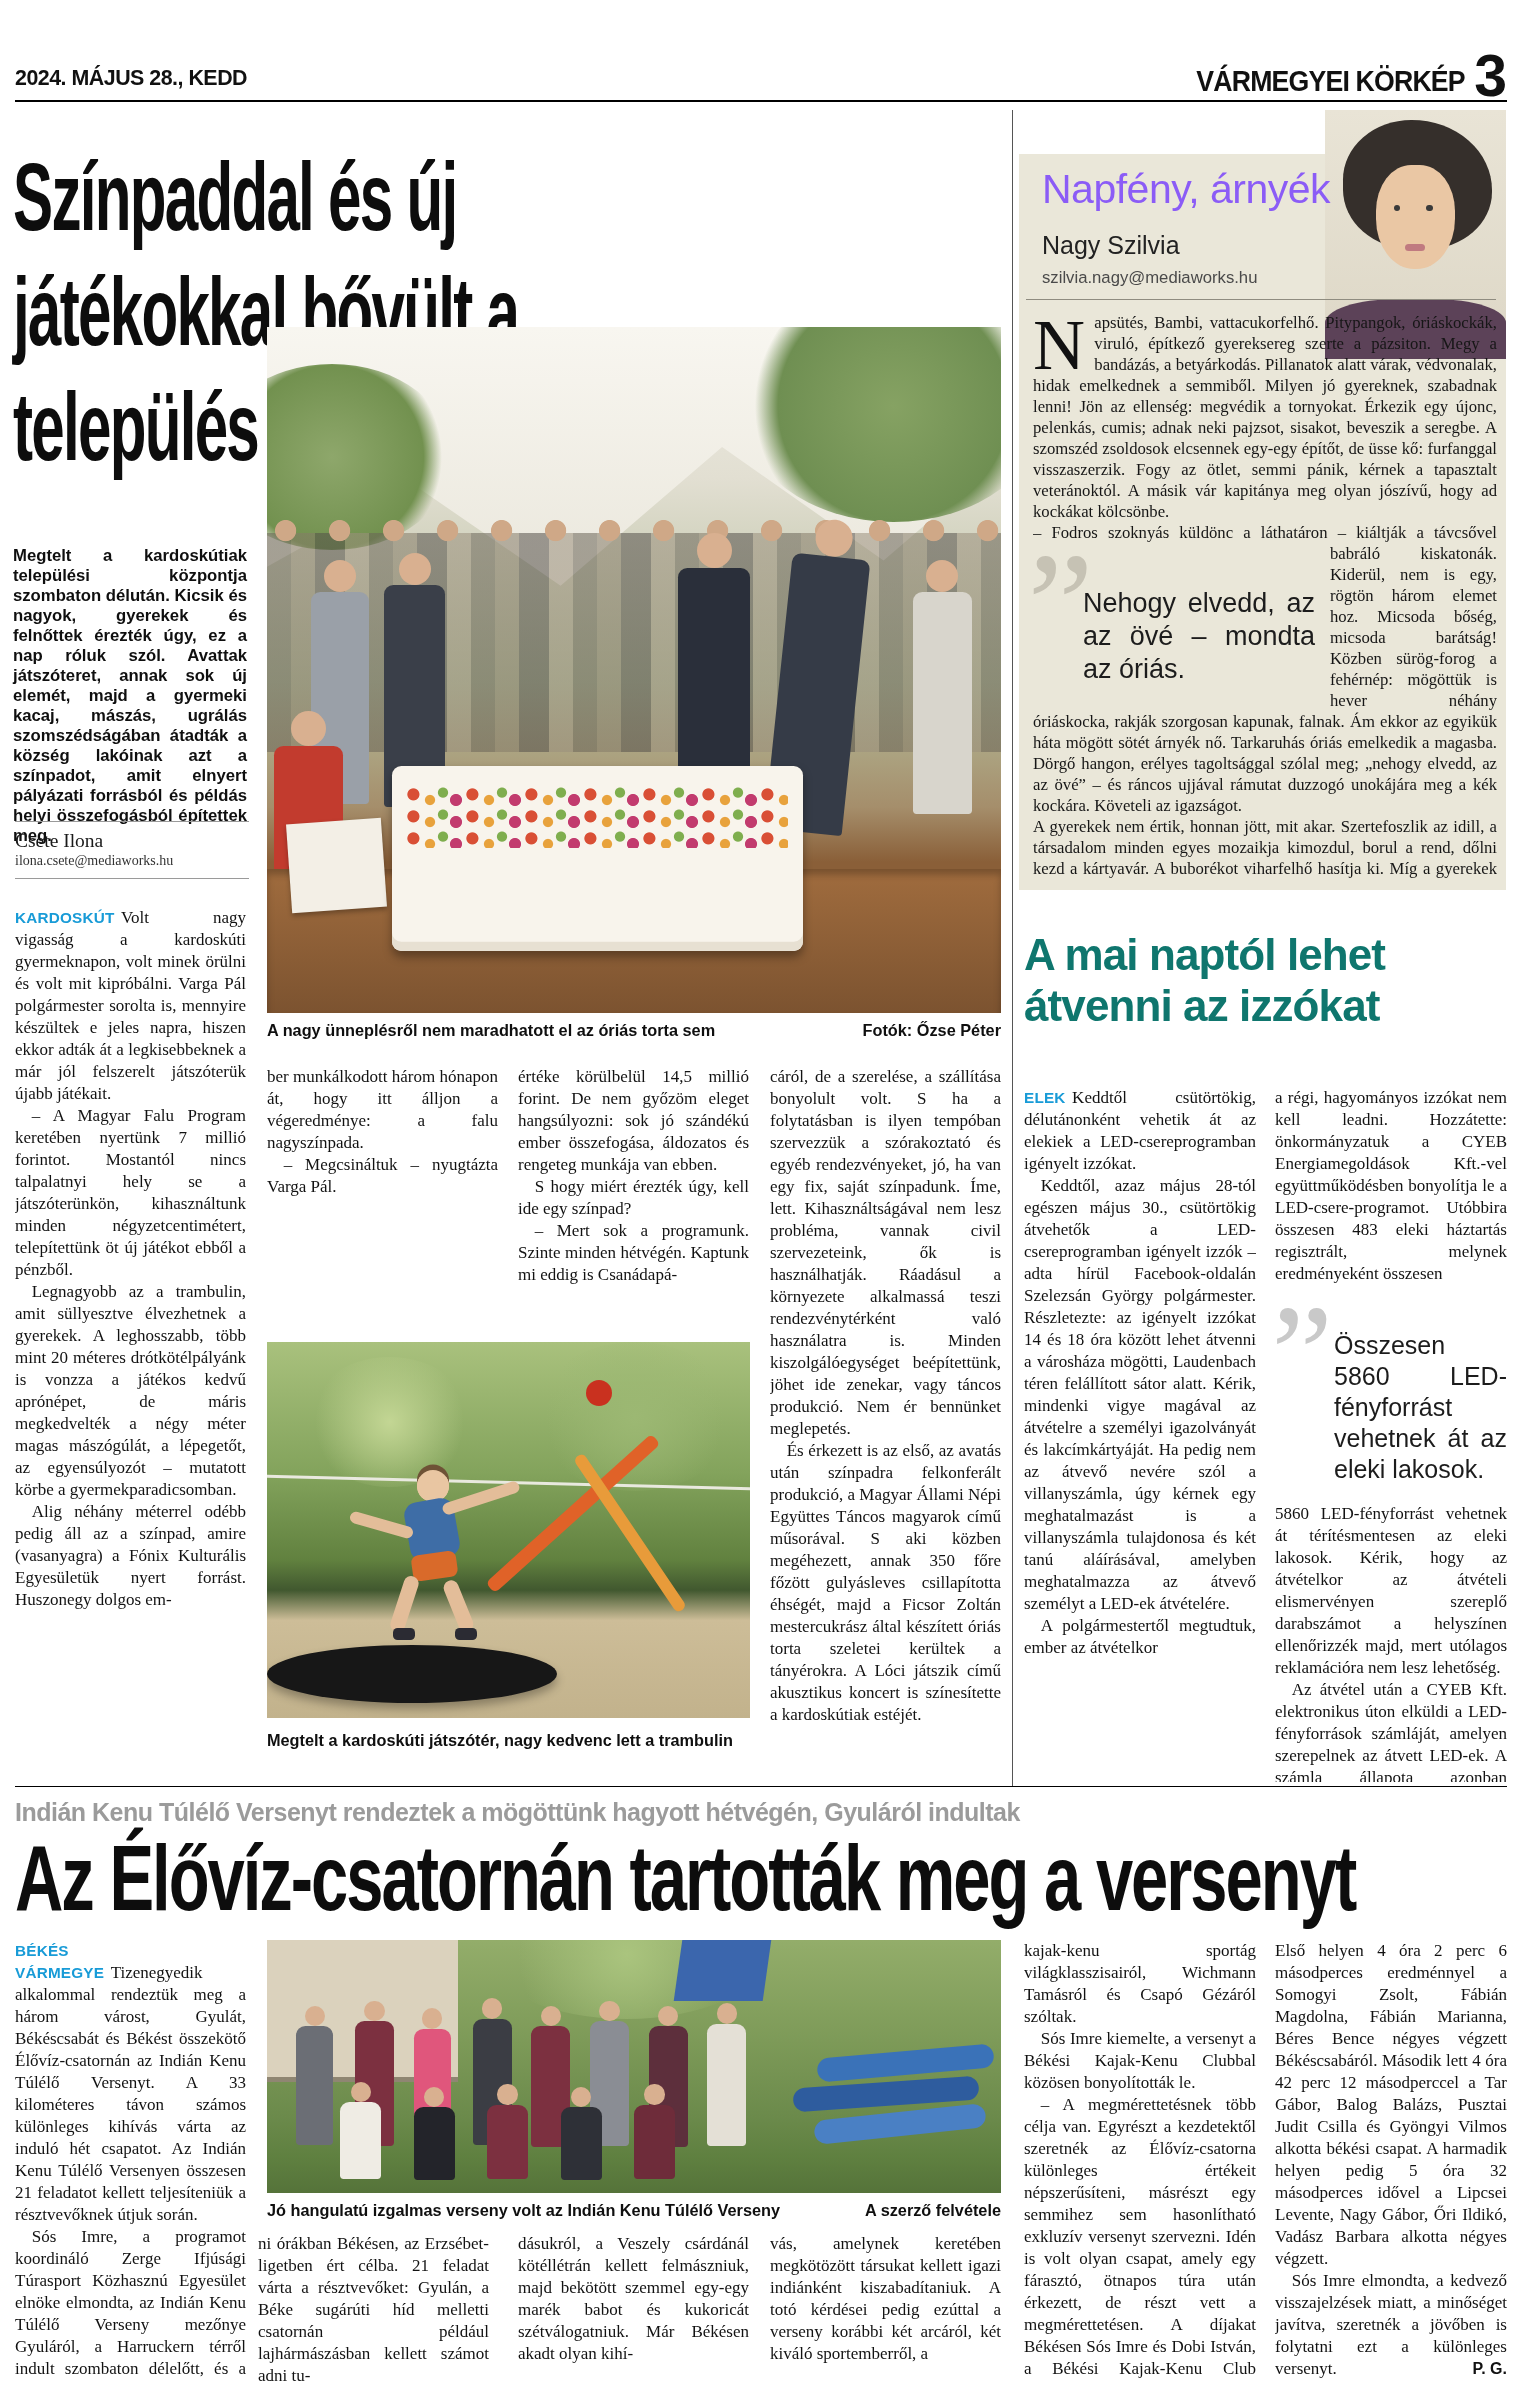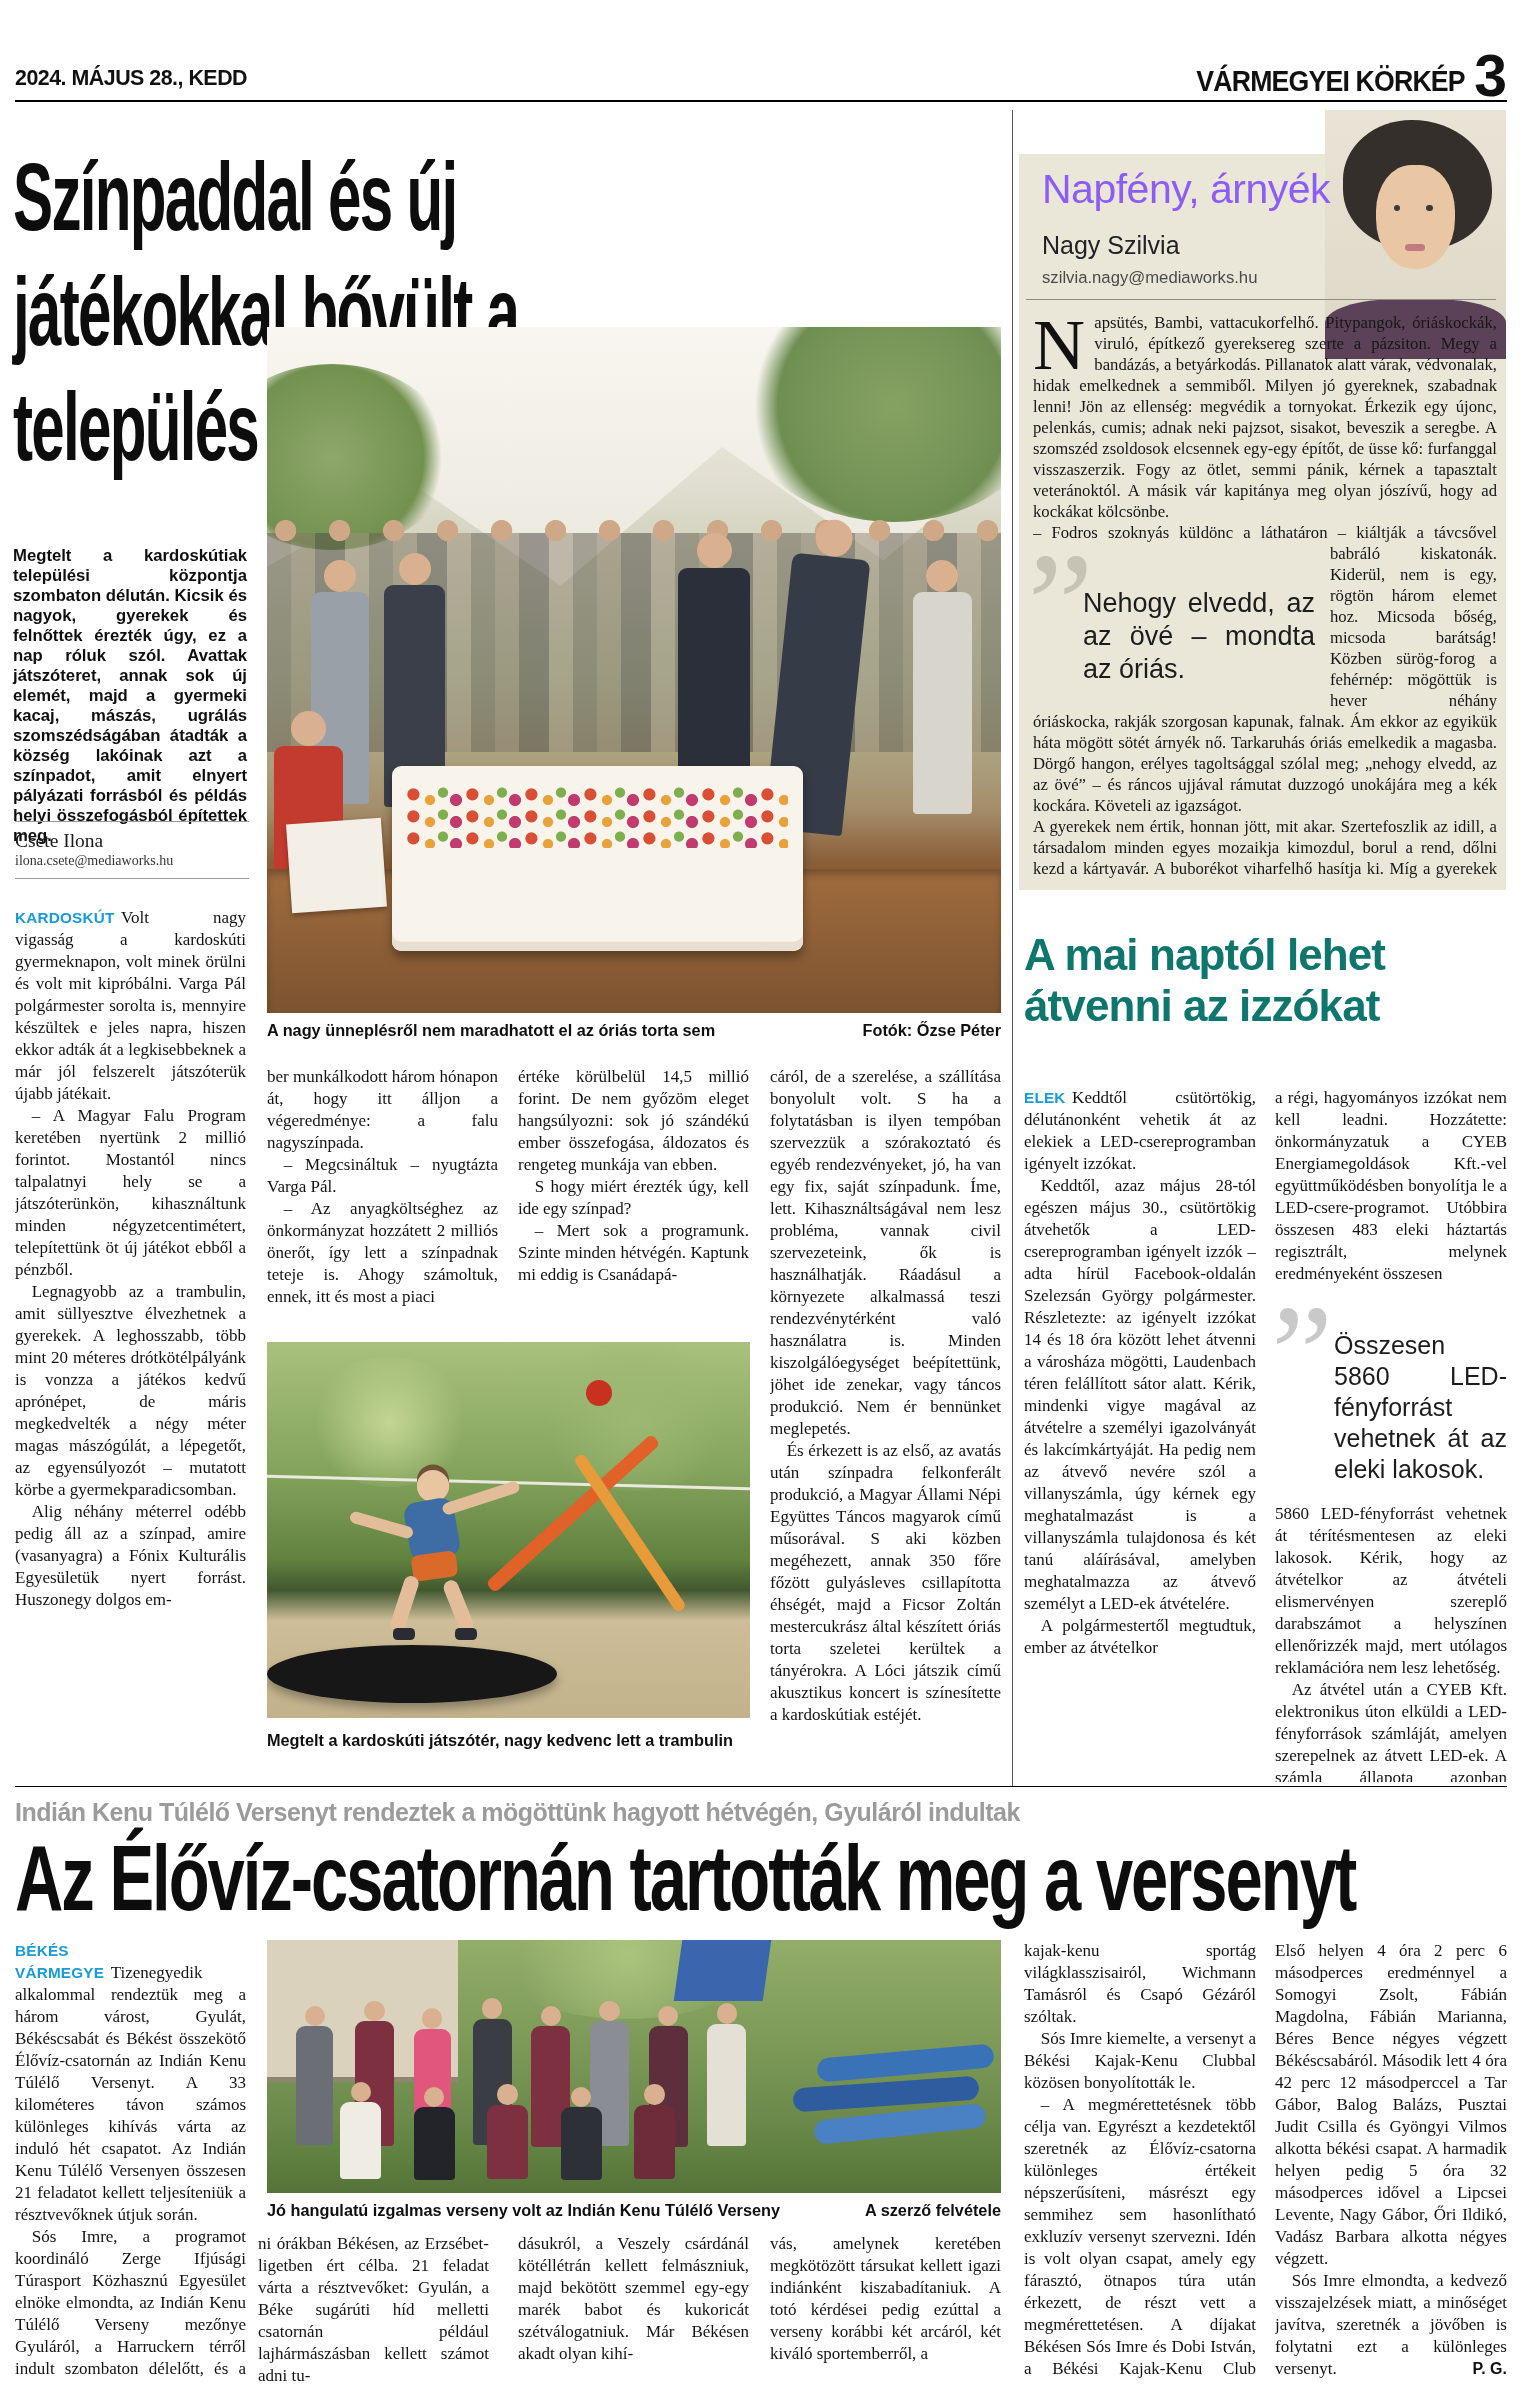--- a/index.html
+++ b/index.html
@@ -116,29 +116,28 @@
   <div class="pel" style="left:17%;bottom:9%;width:56%;height:27%;background:#f8f4ec;border-radius:9.3px;box-shadow:inset 0 -9.3px 0 #e7e0d2,0 5.6px 9.3px rgba(0,0,0,.35)"></div>
   <div class="pel" style="left:19%;bottom:24%;width:52%;height:9%;background-image:radial-gradient(circle at 7.4px 7.4px,#d94f35 0 5.6px,transparent 6.5px),radial-gradient(circle at 24px 13px,#e8a23c 0 4.6px,transparent 5.6px),radial-gradient(circle at 37px 5.6px,#7fae4e 0 4.6px,transparent 5.6px),radial-gradient(circle at 50px 13px,#c23b6e 0 5.6px,transparent 6.5px);background-size:59px 22px"></div>
 </div>
 <div class="abs caprow" style="left:267px;top:1020px;width:734px">
   <div class="cap">A nagy ünneplésről nem maradhatott el az óriás torta sem</div>
   <div class="cap">Fotók: Őzse Péter</div>
 </div>
 
 <div class="abs btxt clip" style="left:15px;top:907px;width:231px;height:873px">
   <p><span class="loctag">KARDOSKÚT</span><span>Volt nagy vigasság a kardoskúti gyermeknapon, volt minek örülni és volt mit kipróbálni. Varga Pál polgármester sorolta is, mennyire készültek e jeles napra, hiszen ekkor adták át a legkisebbeknek a már jól felszerelt játszóterük újabb játékait.</span></p>
-  <p class="ind">– A Magyar Falu Program keretében nyertünk 2 millió forintot. Mostantól nincs talpalatnyi hely se a játszóterünkön, kihasználtunk minden négyzetcentimétert, telepítettünk öt új játékot ebből a pénzből.</p>
+  <p class="ind">– A Magyar Falu Program keretében nyertünk 7 millió forintot. Mostantól nincs talpalatnyi hely se a játszóterünkön, kihasználtunk minden négyzetcentimétert, telepítettünk öt új játékot ebből a pénzből.</p>
   <p class="ind">Legnagyobb az a trambulin, amit süllyesztve élvezhetnek a gyerekek. A leghosszabb, több mint 20 méteres drótkötélpályánk is vonzza a játékos kedvű aprónépet, de máris megkedvelték a négy méter magas mászógúlát, a lépegetőt, az egyensúlyozót – mutatott körbe a gyermekparadicsomban.</p>
   <p class="ind">Alig néhány méterrel odébb pedig áll az a színpad, amire (vasanyagra) a Fónix Kulturális Egyesületük nyert forrást. Huszonegy dolgos em-</p>
 </div>
 
 <div class="abs btxt clip" style="left:267px;top:1066px;width:231px;height:265px">
   <p>ber munkálkodott három hónapon át, hogy itt álljon a végeredménye: a falu nagyszínpada.</p>
   <p class="ind">– Megcsináltuk – nyugtázta Varga Pál.</p>
-  <p class="ind">– Az anyagköltséghez az önkormányzat hozzátett 2 milliós önerőt, így lett a színpadnak teteje is. Ahogy számoltuk, ennek, itt és most a piaci</p>
 </div>
 <div class="abs btxt clip" style="left:518px;top:1066px;width:231px;height:265px">
   <p>értéke körülbelül 14,5 millió forint. De nem győzöm eleget hangsúlyozni: sok jó szándékú ember összefogása, áldozatos és rengeteg munkája van ebben.</p>
   <p class="ind">S hogy miért érezték úgy, kell ide egy színpad?</p>
   <p class="ind">– Mert sok a programunk. Szinte minden hétvégén. Kaptunk mi eddig is Csanádapá-</p>
 </div>
 <div class="abs btxt clip" style="left:770px;top:1066px;width:231px;height:661px">
   <p>cáról, de a szerelése, a szállítása bonyolult volt. S ha a folytatásban is ilyen tempóban szervezzük a szórakoztató és egyéb rendezvényeket, jó, ha van egy fix, saját színpadunk. Íme, lett. Kihasználtságával nem lesz probléma, vannak civil szervezeteink, ők is használhatják. Ráadásul a környezete alkalmassá teszi rendezvénytérként való használatra is. Minden kiszolgálóegységet beépítettünk, jöhet ide zenekar, vagy táncos produkció. Nem ér bennünket meglepetés.</p>
   <p class="ind">És érkezett is az első, az avatás után színpadra felkonferált produkció, a Magyar Állami Népi Együttes Táncos magyarok című műsorával. S aki közben megéhezett, annak 350 főre főzött gulyásleves csillapította éhségét, majd a Ficsor Zoltán mestercukrász által készített óriás torta szeletei kerültek a tányérokra. A Lóci játszik című akusztikus koncert is színesítette a kardoskútiak estéjét.</p>
 </div>

